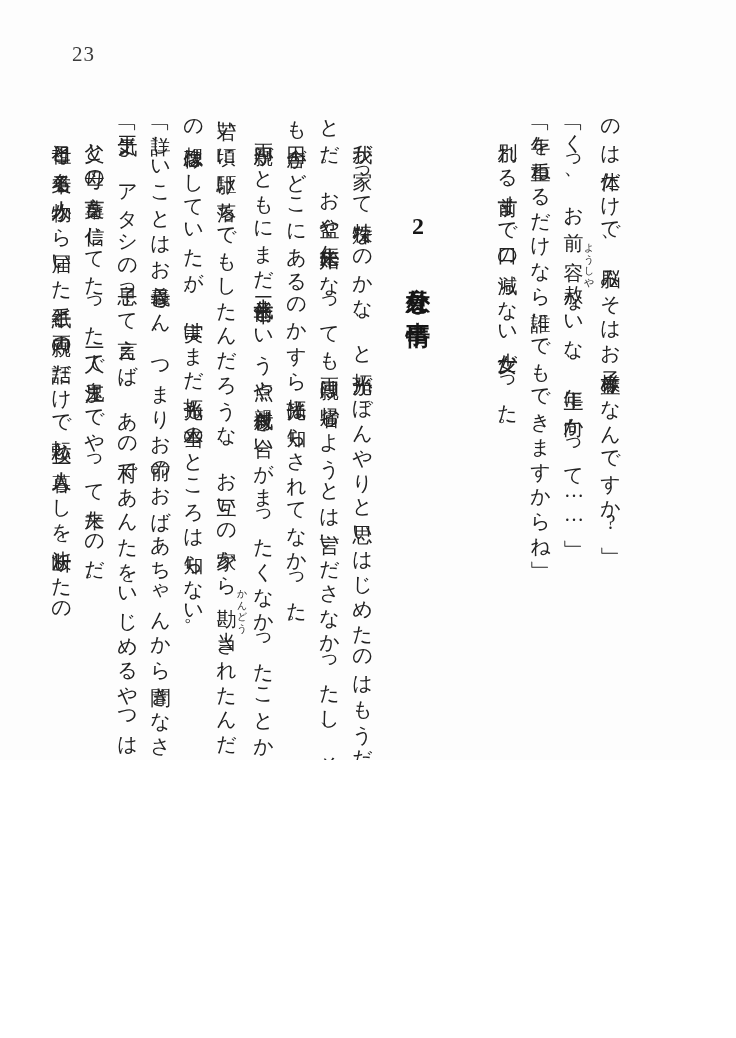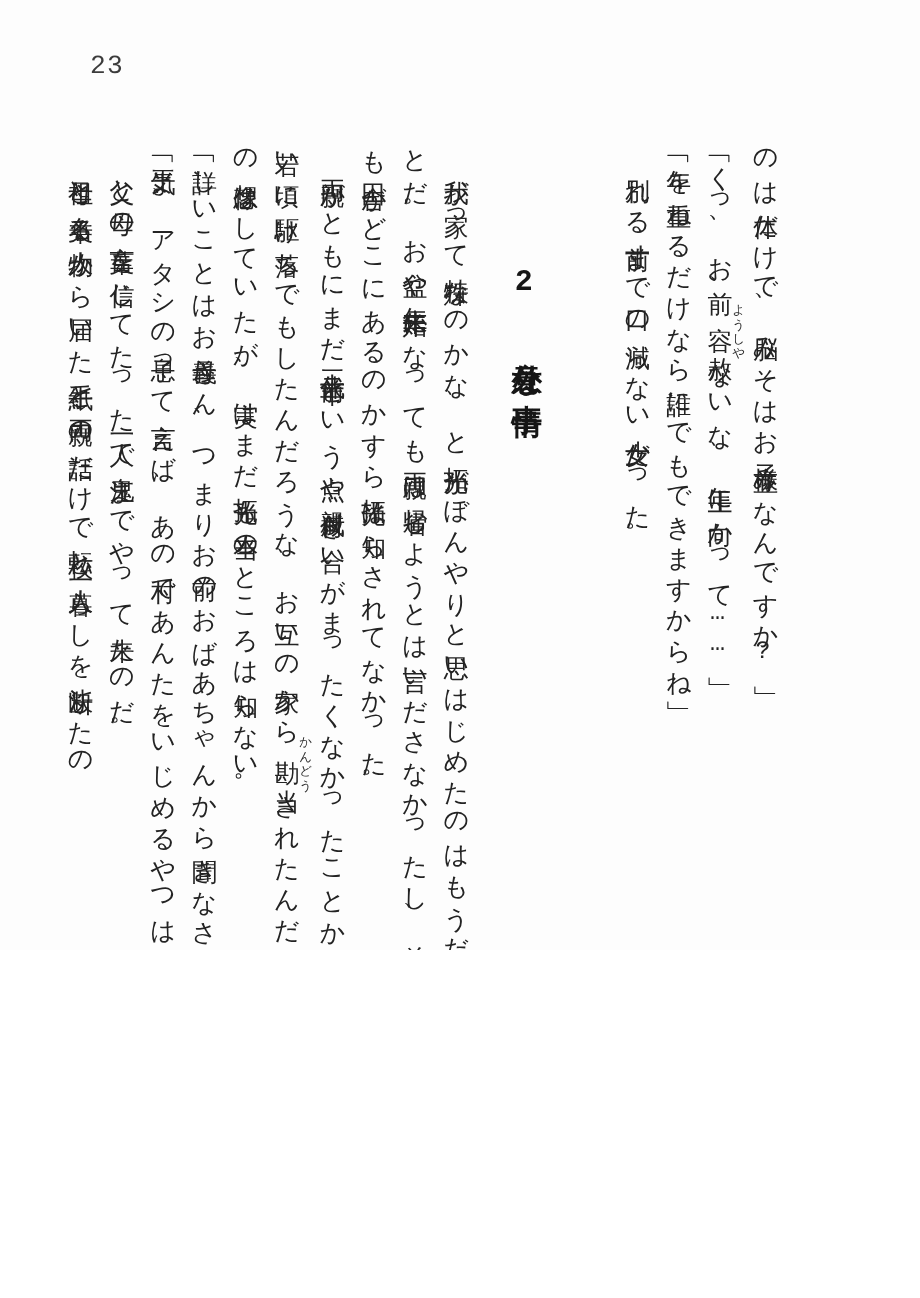--- a/index.html
+++ b/index.html
@@ -6,21 +6,21 @@
     margin: 0;
     padding: 0;
     background: #ffffff;
   }
   .page {
     position: relative;
     width: 736px;
     height: 760px;
     background: #fdfdfd;
     overflow: hidden;
-    font-family: Liberation Mono, monospace;
+    font-family: Liberation Serif, serif;
   }
   .page-number {
     position: absolute;
     top: 42px;
     left: 72px;
     font-size: 21px;
     color: #3c3c3c;
     letter-spacing: 1px;
   }
   .text-area {

